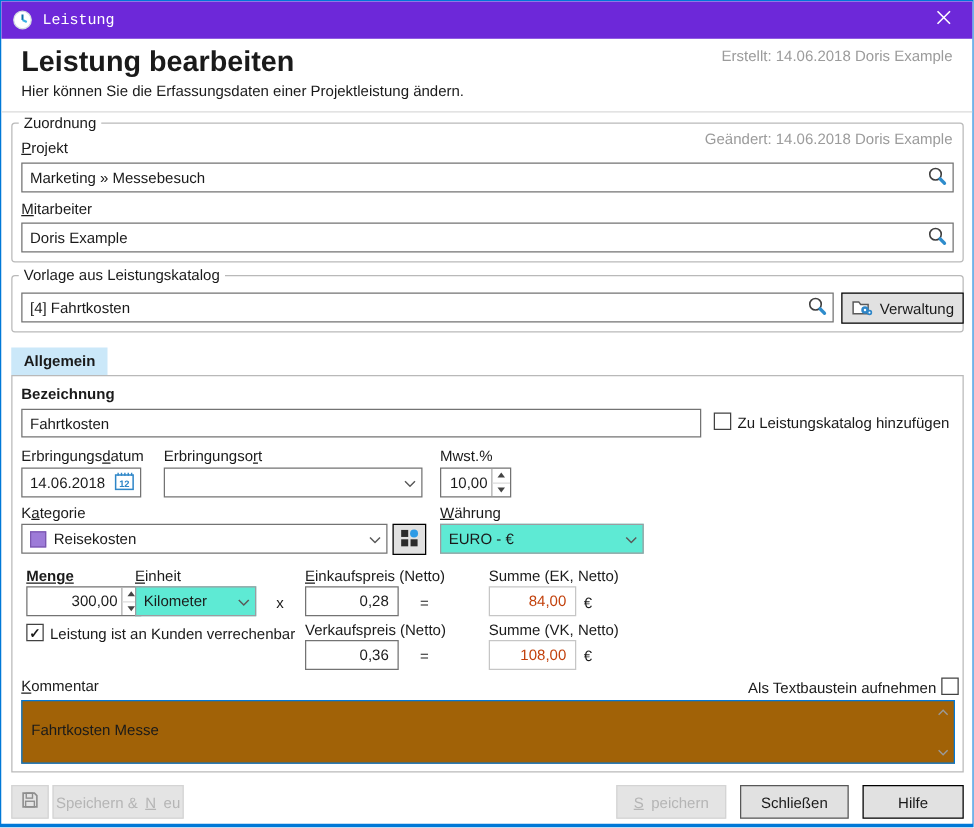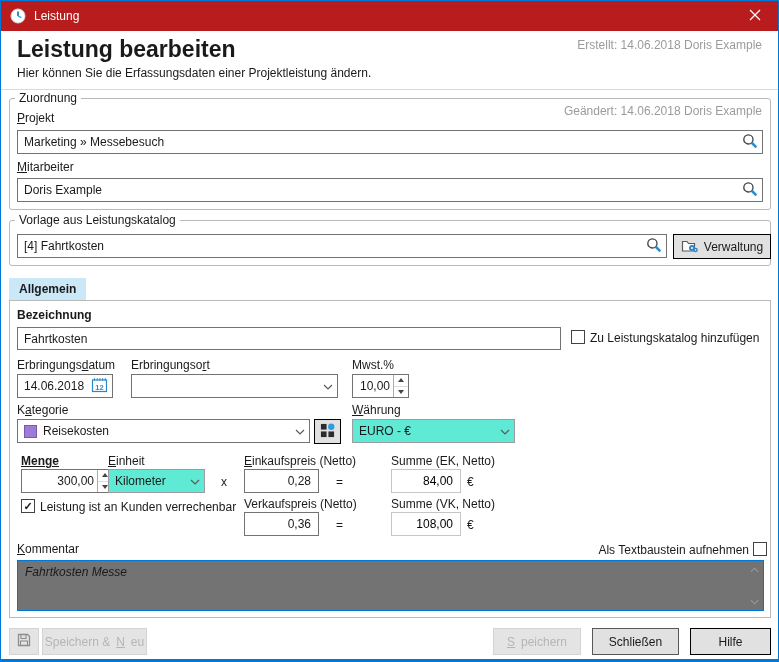--- a/index.html
+++ b/index.html
@@ -4,22 +4,22 @@
 <style>
   * { margin:0; padding:0; box-sizing:border-box; }
   html,body { background:#fff; }
   body { font-family:"Liberation Sans", sans-serif; }
   .window { position:relative; width:779px; height:662px; background:#fff;
             border:1px solid #0078d7; border-bottom-width:3px; overflow:hidden;
             font-size:12px; color:#1a1a1a; }
   .abs { position:absolute; }
 
   
-  .titlebar { left:0; top:0; width:100%; height:30px; background:#b91c1c;
-              display:flex; align-items:center; }
+  .titlebar { left:0; top:0; width:100%; height:30px; background:#6d28d9;
+              display:flex; align-items:center;font-family:Liberation Mono, monospace; }
   .titlebar .ttl { color:#fff; font-size:12px; margin-left:8px; }
   .app-icon { margin-left:9px; display:flex; }
   .close-btn { position:absolute; right:0; top:0; width:46px; height:30px;
                display:flex; align-items:center; justify-content:center; cursor:pointer; }
 
   
   .h-title { font-size:23px; font-weight:bold; }
   .h-sub   { font-size:12px; }
   .meta    { color:#9b9b9b; text-align:right; }
   .sep     { background:#dadada; }
@@ -27,21 +27,21 @@
   
   .group  { border:1px solid #b9b9b9; border-radius:3px; }
   .legend { background:#fff; padding:0 4px; }
 
   
   .fld { border:1px solid #737373; background:#fff; display:flex; align-items:center;
          padding:0 4px 0 6px; overflow:hidden; }
   .fld .val { flex:1; white-space:nowrap; overflow:hidden; }
   .fld .val.num { text-align:right; padding-right:3px; }
   .fld.gray { background:#5eead4; border-color:#9c9ca0; }
-  .fld.disabled { border-color:#c6c6c6; color:#000000; }
+  .fld.disabled { border-color:#c6c6c6; color:#c2410c; }
 
   .spin-col { width:15px; align-self:stretch; border-left:1px solid #ababab;
               display:flex; flex-direction:column; }
   .spin-col > div { flex:1; display:flex; align-items:center; justify-content:center;
                     cursor:pointer; }
   .spin-col > div:first-child { border-bottom:1px solid #dcdcdc; }
   .tri-up { width:0; height:0; border-left:3px solid transparent; border-right:3px solid transparent; border-bottom:4px solid #444; }
   .tri-dn { width:0; height:0; border-left:3px solid transparent; border-right:3px solid transparent; border-top:4px solid #444; }
 
   .chk { width:14px; height:14px; border:1px solid #424242; background:#fff;
@@ -57,21 +57,21 @@
   .btn.disabled { background:#e4e4e4; border-color:#d4d4d4; color:#b5b5b5; cursor:default; }
 
   
   .tabrow { left:8px; top:277px; display:flex; }
   .tab { height:22px; display:flex; align-items:center; padding:0 10px; cursor:pointer; }
   .tab.active { background:#cbe8f9; font-weight:bold; }
   .panel { border:1px solid #b9b9b9; background:#fff; }
 
   .u-all { text-decoration:underline; }
   .bold { font-weight:bold; }
-  .ta { border:1px solid #0078d7; background:#737373; padding:4px 7px;font-style:italic; }
+  .ta { border:1px solid #0078d7; background:#a16207; padding:16px 7px; }
   .scroll-arrow { color:#9a9a9a; font-size:9px; line-height:9px; cursor:pointer; }
   u { text-decoration:underline; }
 </style>
 </head>
 <body>
 
 <div class="window">
 
   <div class="abs titlebar">
     <span class="app-icon">

